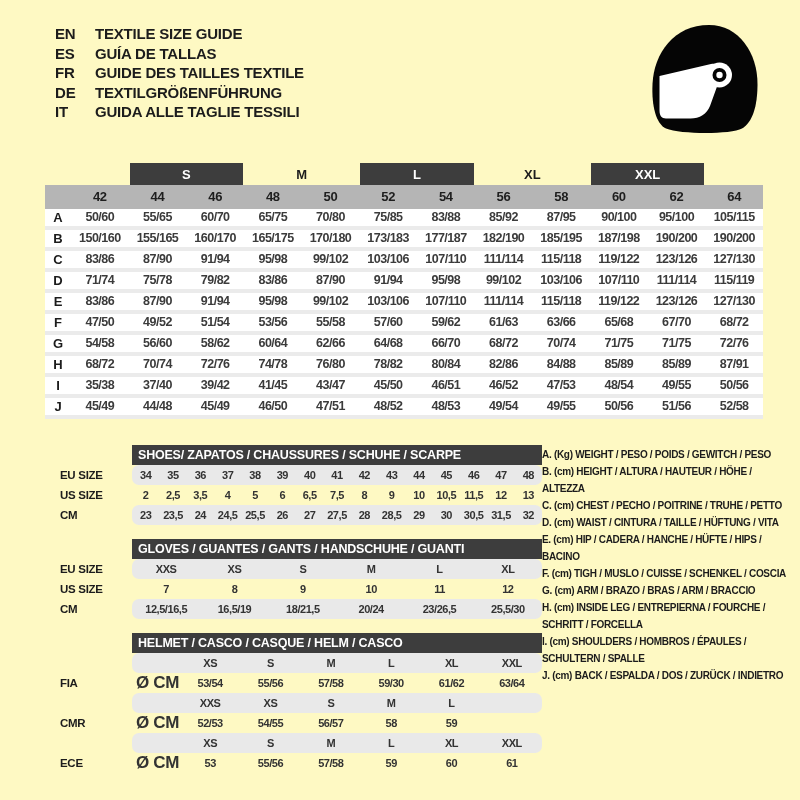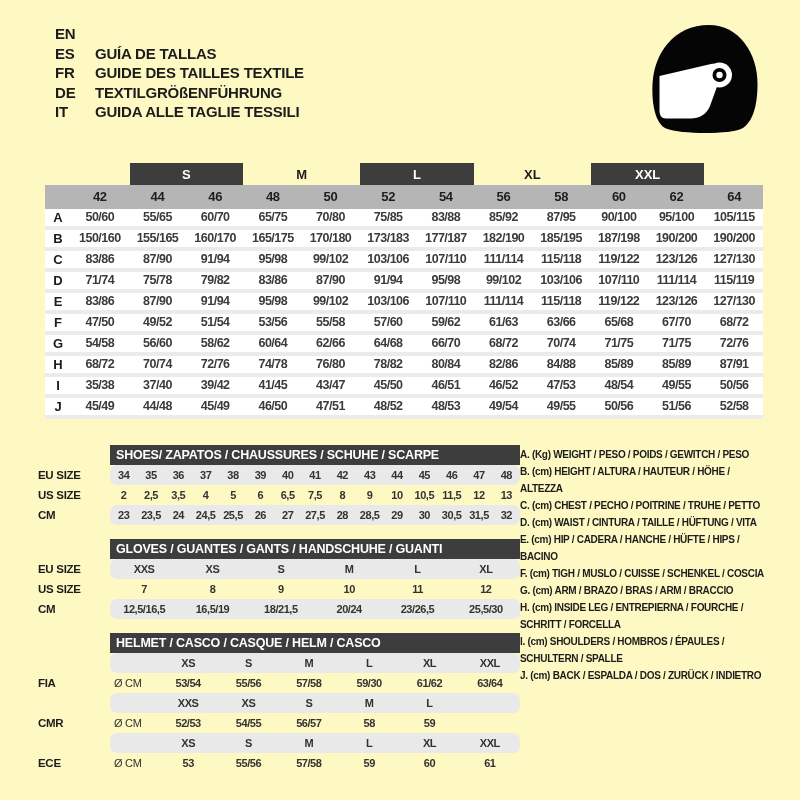--- a/index.html
+++ b/index.html
@@ -28,52 +28,53 @@
   .group-cell.boxed { background:#3d3d3d; color:#fff; margin:0 1px; }
   .col-row { height:24px; background:#b5b5b5; }
   .col-cell { text-align:center; font-weight:bold; font-size:13px; line-height:24px;
               color:#1e1e1e; letter-spacing:-0.3px; }
   .data-row { height:21px; border-bottom:4px solid #ebebeb; background:#fff; }
   .data-cell { text-align:center; font-weight:bold; font-size:12.5px; line-height:17px;
                color:#3b3b3b; letter-spacing:-0.5px; white-space:nowrap; }
   .row-label { text-align:center; font-weight:bold; font-size:13px; line-height:17px; color:#1c1c1c; }
 
   
-  .bottom { position:absolute; left:38px; top:445px; width:740px; display:flex; align-items:flex-start; }
+  .bottom { position:absolute; left:60px; top:445px; width:740px; display:flex; align-items:flex-start; }
   .left-col { width:482px; }
   .sec { margin-bottom:14px; }
   .sec-title { margin-left:72px; width:410px; height:20px; background:#3d3d3d; color:#fff;
                font-weight:bold; font-size:12.5px; line-height:20px; padding-left:6px;
                letter-spacing:-0.2px; white-space:nowrap; }
   .sec-row { display:flex; height:20px; align-items:stretch; }
   .sec-row .lbl { width:72px; font-weight:bold; font-size:11.5px; letter-spacing:-0.3px;
                   color:#1c1c1c; display:flex; align-items:center; }
   .sec-row .vals { width:410px; display:grid; align-items:center; }
   .sec-row.shaded .vals { background:#e9e9e9;border-radius:7px; }
   .vals.cols15 { grid-template-columns:repeat(15, 1fr); }
   .vals.cols6  { grid-template-columns:repeat(6, 1fr); }
   .vals.helmet-cols { grid-template-columns:48px repeat(6, 1fr); }
   .val-cell { text-align:center; font-weight:bold; font-size:11px; letter-spacing:-0.45px;
               color:#333; white-space:nowrap; }
-  .prefix-cell { text-align:left; padding-left:4px; font-weight:normal; font-size:11px;
+  .prefix-cell { text-align:left; padding-left:4px; font-weight:bold; font-size:17px;
                  letter-spacing:-0.3px; color:#333; white-space:nowrap; }
 
   
   .legend { width:252px; padding-top:1px; }
   .legend-item { font-weight:bold; font-size:10px; line-height:17px;
                  letter-spacing:-0.3px; color:#1c1c1c; }
 </style>
 </head>
 <body>
 
 <div class="page">
 
   <div class="lang-block" id="lang-list">
       <div class="lang-row">
         <span class="lang-code">EN</span>
+        <span class="lang-title">TEXTILE SIZE GUIDE</span>
       </div>
       <div class="lang-row">
         <span class="lang-code">ES</span>
         <span class="lang-title">GUÍA DE TALLAS</span>
       </div>
       <div class="lang-row">
         <span class="lang-code">FR</span>
         <span class="lang-title">GUIDE DES TAILLES TEXTILE</span>
       </div>
       <div class="lang-row">

